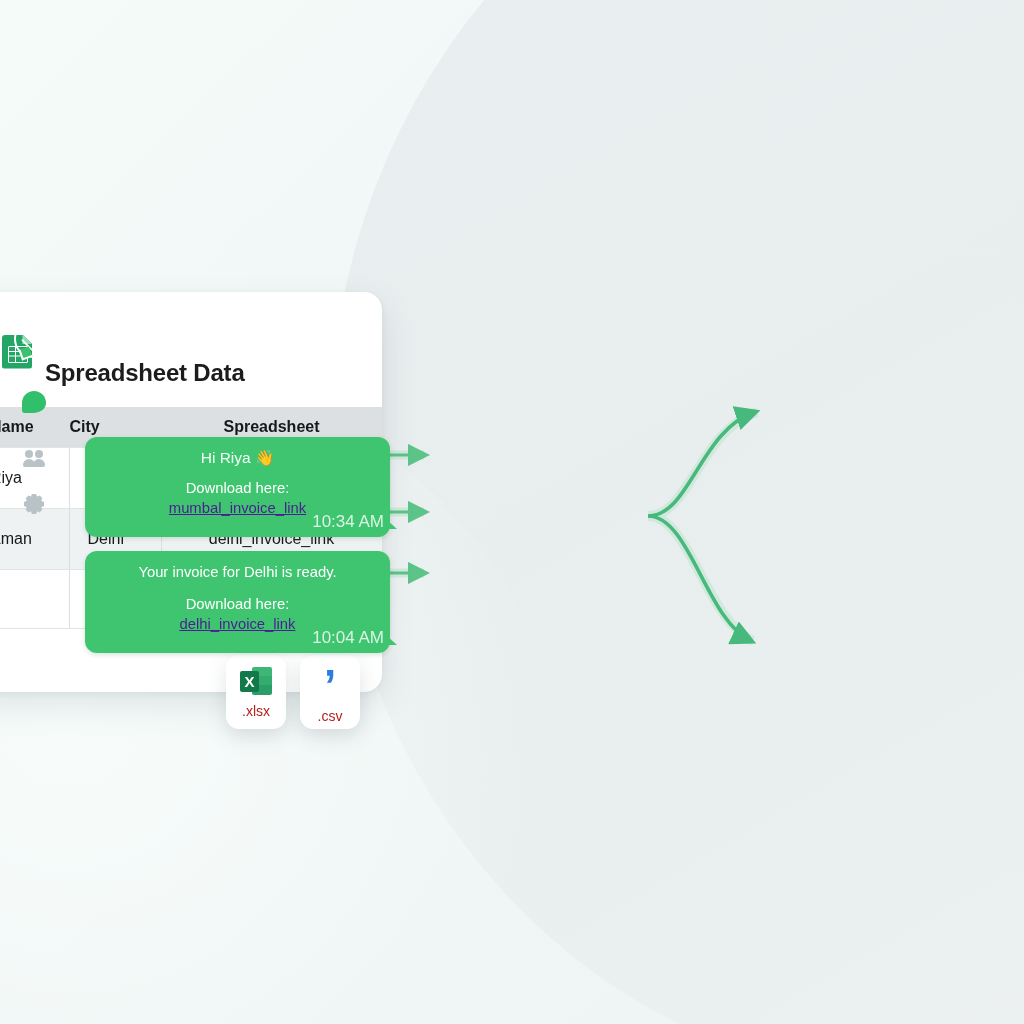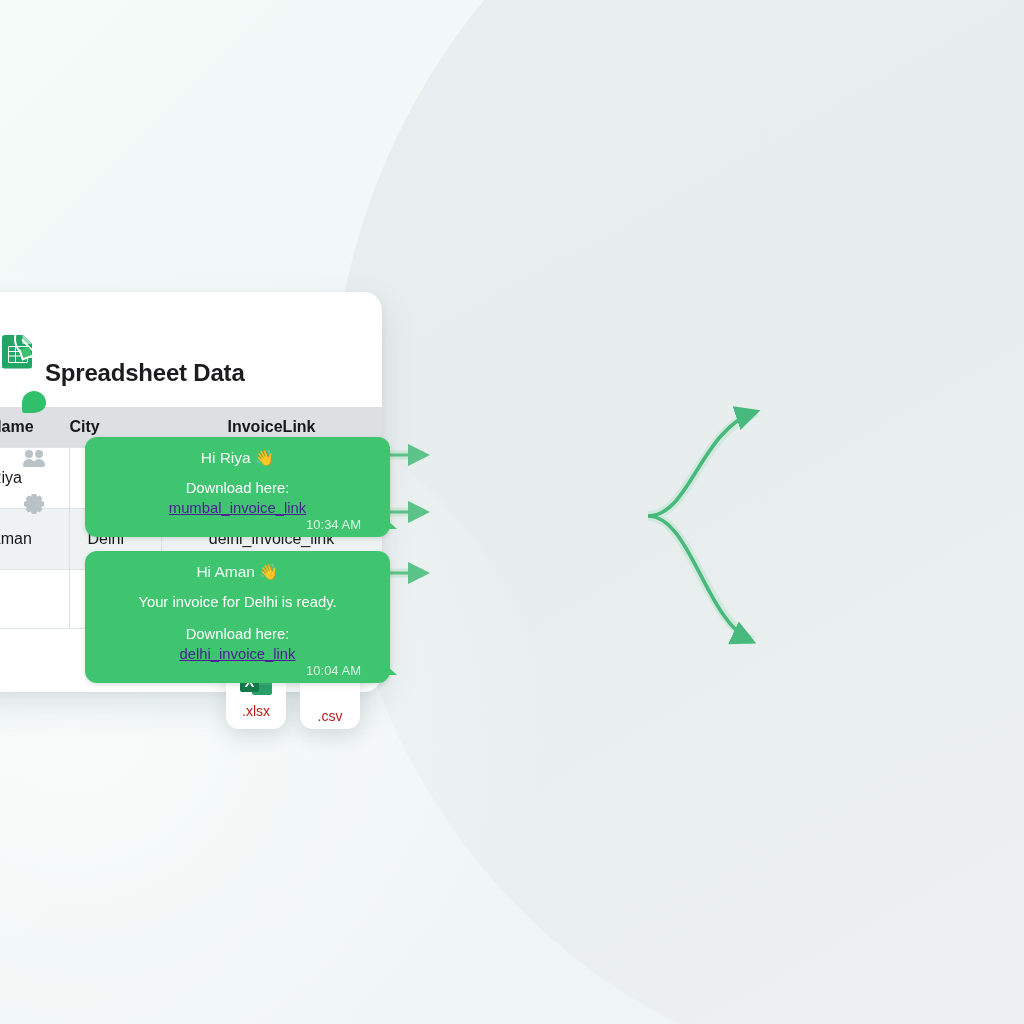--- a/index.html
+++ b/index.html
@@ -127,21 +127,21 @@
   .wa-chat{flex:1;background:#fff;padding:16px 14px 0 16px;box-sizing:border-box;}
   .wa-chat-title{font-size:19px;font-weight:700;color:#16181b;padding:4px 0 14px 2px;
     border-bottom:1px solid #eceff1;margin-bottom:16px;}
   .msg{position:relative;background:#3fc56f;border-radius:12px;color:#fff;
     padding:12px 14px 20px 14px;margin-bottom:14px;box-shadow:0 2px 5px rgba(40,110,70,.18);}
   .msg:after{content:"";position:absolute;right:-7px;bottom:8px;width:0;height:0;
     border-left:10px solid #3fc56f;border-top:9px solid transparent;border-bottom:0 solid transparent;}
   .msg-greet{font-size:15.5px;margin-bottom:12px;color:#f2fff7;}
   .msg-line{font-size:14.8px;line-height:1.35;color:#fff;}
   .msg-link{display:inline-block;text-decoration:underline;color:#4c1d95;font-size:14.8px;}
-  .msg-time{position:absolute;right:29px;bottom:5px;font-size:13px;color:#d9f5e4;}
+  .msg-time{position:absolute;right:6px;bottom:5px;font-size:17px;color:#d9f5e4;}
 
   
   #connectors{position:absolute;inset:0;pointer-events:none;}
 </style>
 </head>
 <body>
 
 <div class="stage">
   <div class="bg-base"></div>
   <div class="bg-blob-right"></div>
@@ -188,21 +188,21 @@
     <table class="sheet">
       <colgroup>
           <col class="c-name">
           <col class="c-city">
           <col class="c-link">
         </colgroup>
       <thead>
         <tr>
           <th>Name</th>
           <th class="th-city">City</th>
-          <th class="th-link">InvoiceLink</th>
+          <th class="th-link">Spreadsheet</th>
         </tr>
       </thead>
       <tbody>
         <tr>
           <td>Riya</td>
           <td>Mumbai</td>
           <td class="link-cell">mumbai_invoice_link</td>
         </tr>
         <tr class="alt">
           <td>Aman</td>
@@ -277,24 +277,20 @@
           <div class="msg-greet">
             <span>Hi Riya</span>
             <span>👋</span>
           </div>
           <div class="msg-line">Download here:</div>
           <a class="msg-link">mumbal_invoice_link</a>
           <span class="msg-time">10:34 AM</span>
         </div>
 
         <div class="msg">
-          <div class="msg-greet">
-            <span>Hi Aman</span>
-            <span>👋</span>
-          </div>
           <div class="msg-line" style="margin-bottom:12px">Your invoice for Delhi is ready.</div>
           <div class="msg-line">Download here:</div>
           <a class="msg-link">delhi_invoice_link</a>
           <span class="msg-time">10:04 AM</span>
         </div>
       </div>
     </div>
   </div>
 </div>
 

